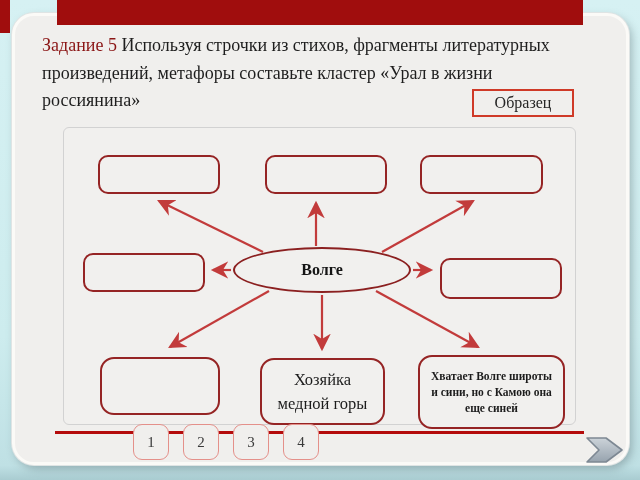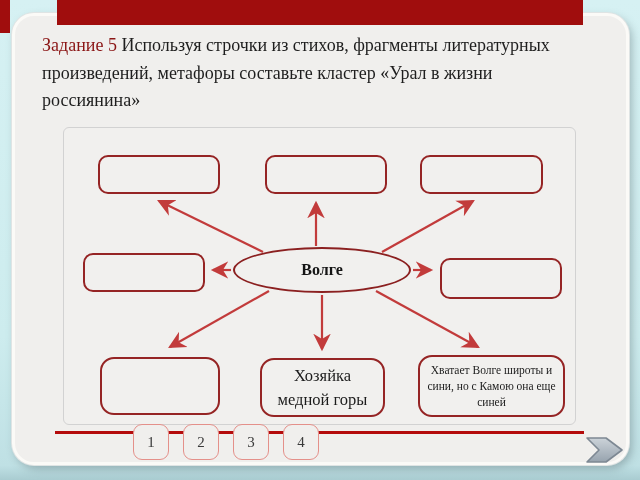--- a/index.html
+++ b/index.html
@@ -36,24 +36,24 @@
     background:#f1f0ee;box-sizing:border-box;
     display:flex;align-items:center;justify-content:center;text-align:center;
     color:#1c1c1c;z-index:3;
   }
   .box-tl{left:98px;top:155px;width:122px;height:39px;}
   .box-tm{left:265px;top:155px;width:122px;height:39px;}
   .box-tr{left:420px;top:155px;width:123px;height:39px;}
   .box-ml{left:83px;top:253px;width:122px;height:39px;}
   .box-mr{left:440px;top:258px;width:122px;height:41px;}
   .box-bl{left:100px;top:357px;width:120px;height:58px;border-width:2.5px;border-radius:14px;}
-  .box-bm{left:260px;top:358px;width:125px;height:59px;border-width:2.5px;border-radius:14px;
+  .box-bm{left:260px;top:358px;width:125px;height:67px;border-width:2.5px;border-radius:14px;
           font-size:16.5px;line-height:1.4;padding:2px 6px;}
-  .box-br{left:418px;top:355px;width:147px;height:62px;border-width:2.5px;border-radius:14px;
-          font-size:11.5px;line-height:1.4;padding:3px 7px;}
+  .box-br{left:418px;top:355px;width:147px;height:74px;border-width:2.5px;border-radius:14px;
+          font-size:11.5px;line-height:1.4;padding:3px 7px;font-weight:bold;}
   .ellipse{
     position:absolute;left:233px;top:247px;width:178px;height:46px;
     border:2.5px solid #8b2020;border-radius:50%;background:#f1f0ee;
     display:flex;align-items:center;justify-content:center;
     font-weight:bold;font-size:16px;color:#151515;z-index:4;box-sizing:border-box;
   }
   .arrows{position:absolute;left:0;top:0;width:640px;height:480px;z-index:2;pointer-events:none;}
   .red-line{position:absolute;left:55px;top:431px;width:529px;height:3px;background:#b40b0b;z-index:1;}
   .nav-btn{
     position:absolute;top:424px;width:36px;height:36px;
@@ -73,20 +73,23 @@
   <div class="slide"></div>
 
   <div class="red-bar-top"></div>
   <div class="red-stripe-left"></div>
 
   <div class="title">
     <span class="task-label">Задание 5</span>
     <span>Используя строчки из стихов, фрагменты литературных произведений, метафоры составьте кластер «Урал в жизни россиянина»</span>
   </div>
 
+  <div class="sample-btn">
+    <span>Образец</span>
+  </div>
 
   <div class="panel"></div>
 
   <svg class="arrows" viewBox="0 0 640 480">
     <defs>
       <marker id="ah" markerWidth="9" markerHeight="9" refX="7" refY="4.5" orient="auto">
         <path d="M0,0.5 L8,4.5 L0,8.5 L2.5,4.5 Z" fill="#c23b3b"></path>
       </marker>
     </defs>
     <g stroke="#c23b3b" stroke-width="2.2" fill="none">

